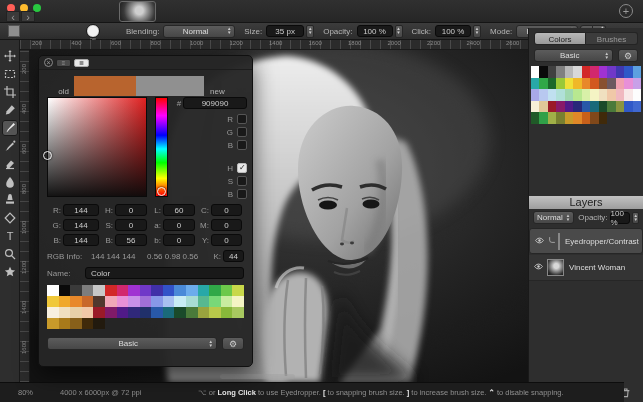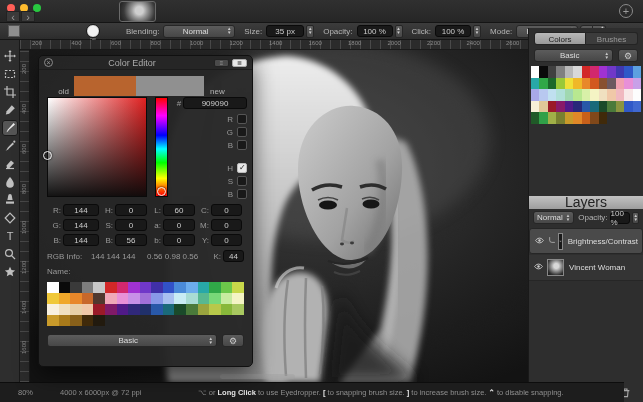--- a/index.html
+++ b/index.html
@@ -118,21 +118,21 @@
   .tabs { display:flex; justify-content:center; margin-top:4px; }
   .tab { width:52px; height:13px; text-align:center; line-height:13px; background:#3c3c3c; color:#9a9a9a;
     border:1px solid #242424; }
   .tab.active { background:linear-gradient(#b8b8b8,#9a9a9a); color:#222; }
   .tab:first-child { border-radius:3px 0 0 3px; }
   .tab:last-child { border-radius:0 3px 3px 0; border-left:none; }
   .sb-row { display:flex; align-items:center; padding:4px 5px 0 5px; }
   .sb-sw { display:grid; grid-template-columns:repeat(13,1fr); padding:4px 2px 0 2px; }
   .sb-sw div { height:11.6px; }
   .layers-head { position:absolute; top:168px; left:0; width:100%; height:13px; text-align:center;
-    line-height:13px; background:linear-gradient(#c2c2c2,#9e9e9e); color:#222; font-size:14px; }
+    line-height:13px; background:linear-gradient(#c2c2c2,#9e9e9e); color:#222; font-size:11px; }
   .layers-ctrl { position:absolute; top:183px; left:0; width:100%; display:flex; align-items:center; padding:0 4px; }
   .layerrow { position:absolute; left:0; width:100%; height:26px; display:flex; align-items:center;
     padding:0 4px; background:#343434; border-bottom:1px solid #262626; }
   .layerrow.sel { background:#4a4a4a; }
   .eye { width:12px; color:#cfcfcf; margin-right:2px; }
   .eye svg { width:11px; height:9px; }
   .clipic { width:10px; color:#aaa; margin-right:2px; }
   .clipic svg { width:9px; height:9px; }
   .thumb { width:17px; height:17px; border:1px solid #888; background:#1a1a1a; margin-right:5px;
     display:flex; align-items:center; justify-content:center; }
@@ -395,21 +395,20 @@
 
       <path d="M310 240c10 36 40 60 80 92H300z" fill="#1a1a1a" opacity=".8" filter="url(#soft2)"></path>
       <rect width="498" height="332" fill="none"></rect>
     </svg>
     <div class="hscroll"></div>
   </div>
 
   <div class="ce">
     <div class="ce-title">
       <span class="ce-close">×</span>
-      <span class="t">Color Editor</span>
       <span class="mini dark">≡</span>
       <span class="mini lite">≣</span>
     </div>
     <div class="ce-oldnew">
       <span style="width:22px;text-align:right;margin-right:5px">old</span>
       <div class="sw" style="width: 62px; background: rgb(184, 100, 46);" id="oldsw"></div>
       <div class="sw" style="width: 68px; background: rgb(144, 144, 144);" id="newsw"></div>
       <span style="margin-left:6px">new</span>
     </div>
     <div class="ce-pick">
@@ -505,20 +504,21 @@
       </div>
     <div class="ce-info">
       <span style="width:44px">RGB Info:</span>
       <span style="width:56px">144 144 144</span>
       <span style="width:62px">0.56 0.98 0.56</span>
       <span style="width:12px;text-align:right;margin-right:2px">K:</span>
       <div class="fld" style="flex:1">44</div>
     </div>
     <div class="ce-name">
       <span class="cl">Name:</span>
+      <div class="fld" style="flex:1;justify-content:flex-start;padding-left:5px">Color</div>
     </div>
     <div class="ce-sw" id="cesw">
         <div style="background: rgb(255, 255, 255);"></div>
         <div style="background: rgb(10, 10, 10);"></div>
         <div style="background: rgb(58, 58, 58);"></div>
         <div style="background: rgb(125, 125, 125);"></div>
         <div style="background: rgb(200, 200, 200);"></div>
         <div style="background: rgb(210, 40, 40);"></div>
         <div style="background: rgb(210, 40, 110);"></div>
         <div style="background: rgb(160, 50, 210);"></div>
@@ -702,21 +702,21 @@
             </svg></span>
           <span class="clipic"><svg viewBox="0 0 12 12" fill="none" stroke="currentColor" stroke-width="1.2">
               <path d="M3.5 1.5v4a3 3 0 0 0 3 3h4"></path>
             </svg></span>
           <div class="thumb" style="color: rgb(255, 255, 255);">
             <svg viewBox="0 0 12 12" fill="none" stroke="currentColor" stroke-width="1.2">
               <circle cx="6" cy="6" r="2" fill="currentColor" stroke="none"></circle>
               <path d="M6 1v1.6M6 9.4V11M1 6h1.6M9.4 6H11M2.5 2.5l1.1 1.1M8.4 8.4l1.1 1.1M9.5 2.5L8.4 3.6M3.6 8.4L2.5 9.5"></path>
             </svg>
           </div>
-          <span class="layername">Brightness/Contrast</span>
+          <span class="layername">Eyedropper/Contrast</span>
         </div>
         <div class="layerrow" style="top: 227px;">
           <span class="eye"><svg viewBox="0 0 12 12" fill="none" stroke="currentColor" stroke-width="1.2">
               <path d="M.8 6S2.8 2.8 6 2.8 11.2 6 11.2 6 9.2 9.2 6 9.2.8 6 .8 6z"></path>
               <circle cx="6" cy="6" r="1.6" fill="currentColor" stroke="none"></circle>
             </svg></span>
           <div class="thumb portrait"></div>
           <span class="layername">Vincent Woman</span>
         </div>
       </div>

